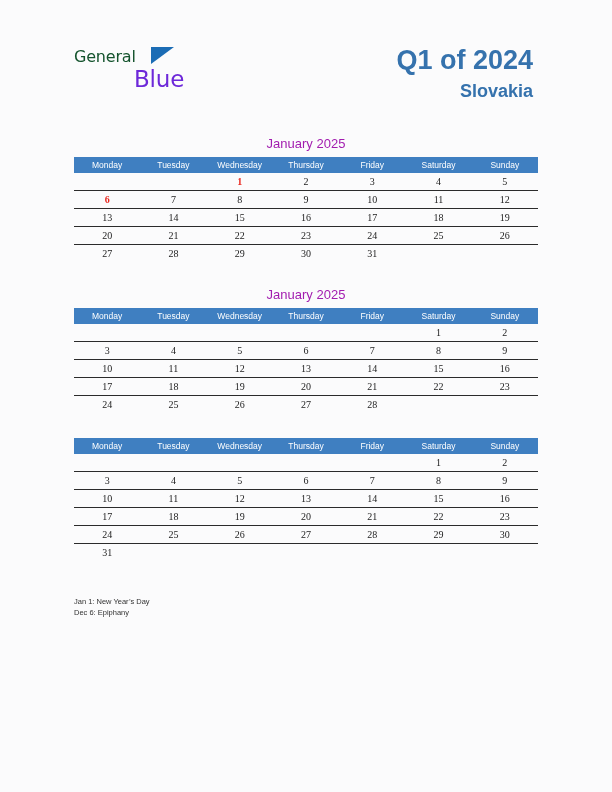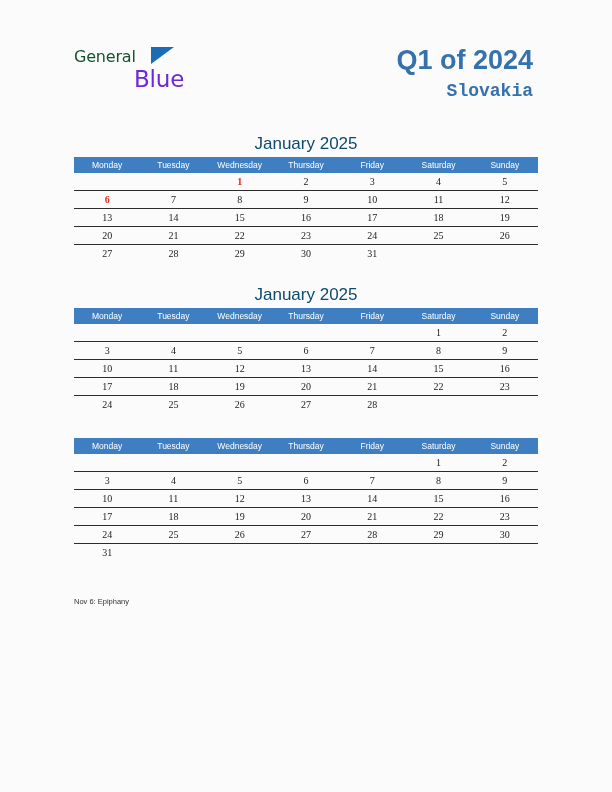--- a/index.html
+++ b/index.html
@@ -78,37 +78,36 @@
     letter-spacing: 0px;
     white-space: nowrap;
   }
   #region-title {
     font-size: 18px;
     font-weight: bold;
     color: #3572ad;
     line-height: 22px;
     margin-top: 4px;
     white-space: nowrap;
-    font-family: Liberation Mono, monospace;
   }
 
   
   .month-block {
     position: absolute;
     left: 74px;
     width: 464px;
   }
   #month-block-0 { top: 136px; }
   #month-block-1 { top: 287px; }
   #month-block-2 { top: 438px; }
 
   .month-title {
     text-align: center;
-    font-size: 17px;
-    color: #0c4a6e;
+    font-size: 13px;
+    color: #a21caf;
     line-height: 16px;
     margin-bottom: 5px;
     font-family: "Liberation Sans", sans-serif;
   }
 
   table.month-table {
     border-collapse: collapse;
     width: 464px;
     table-layout: fixed;
   }
@@ -370,14 +369,15 @@
           <td class="empty">&nbsp;</td>
           <td class="empty">&nbsp;</td>
           <td class="empty">&nbsp;</td>
           <td class="empty">&nbsp;</td>
         </tr>
       </tbody>
   </table>
 </div>
 
 <div id="holiday-notes">
-  <div class="note-line">Nov 6: Epiphany</div>
+  <div class="note-line">Jan 1: New Year’s Day</div>
+  <div class="note-line">Dec 6: Epiphany</div>
 </div>
 
 </body></html>

